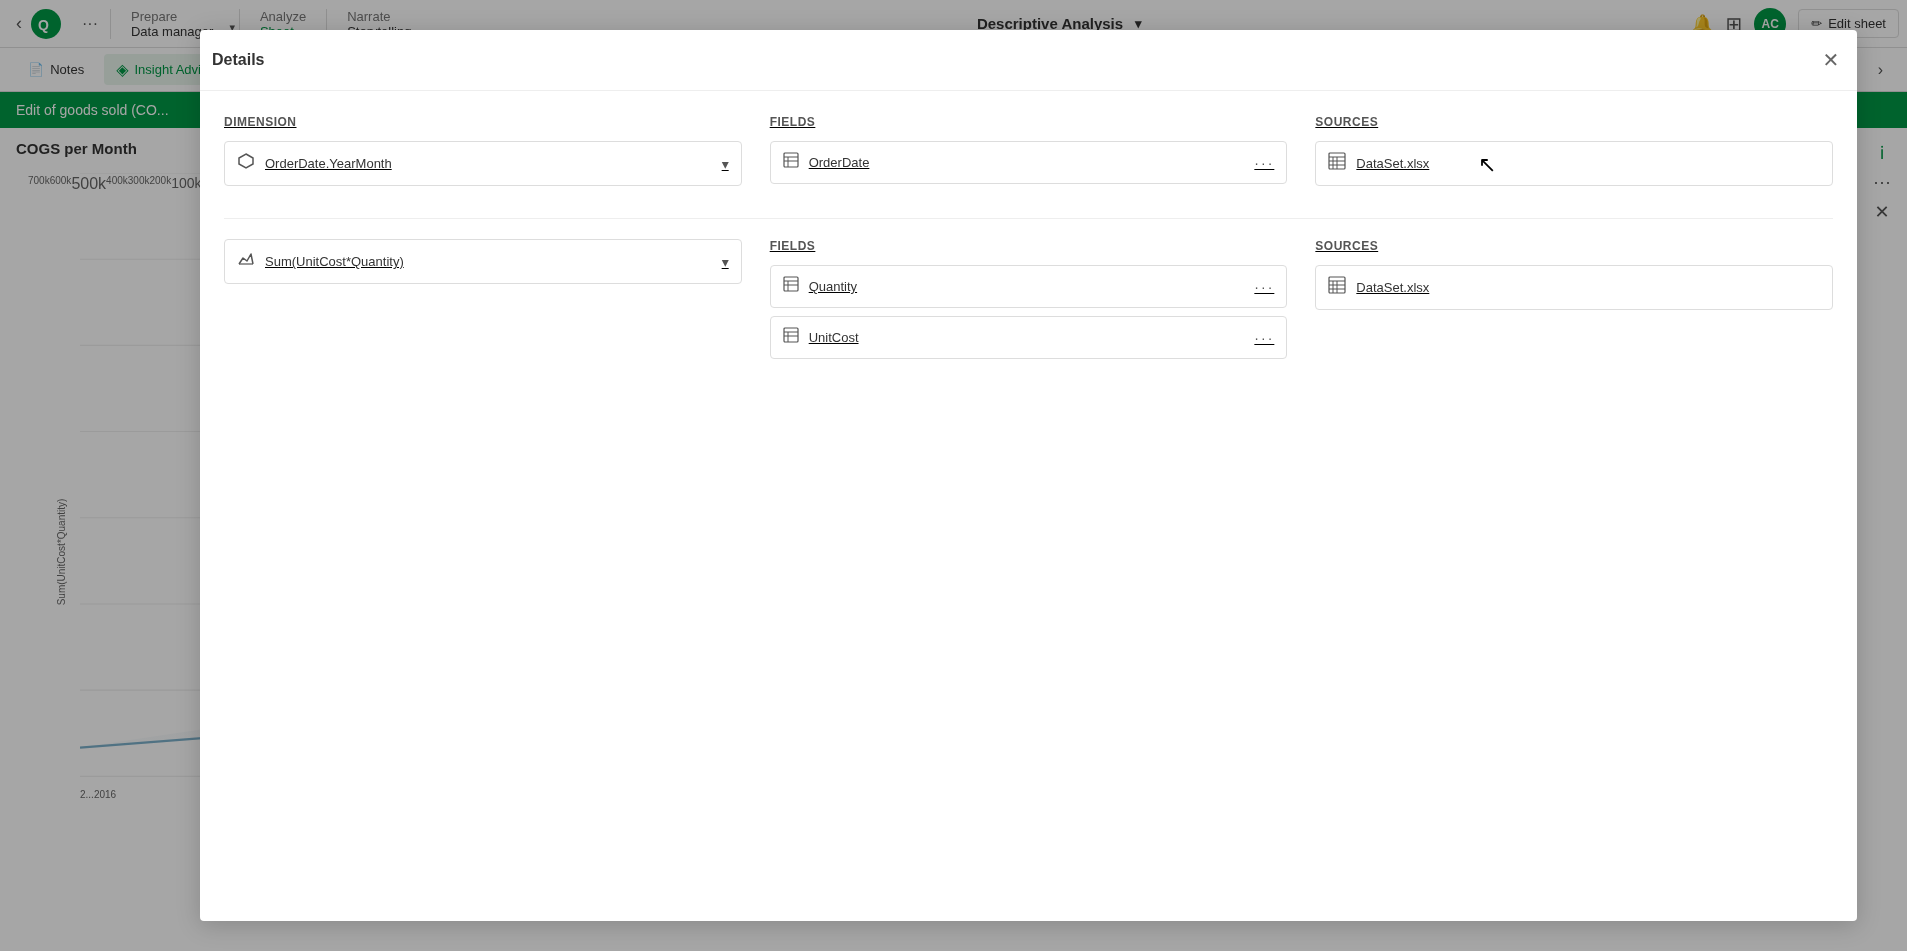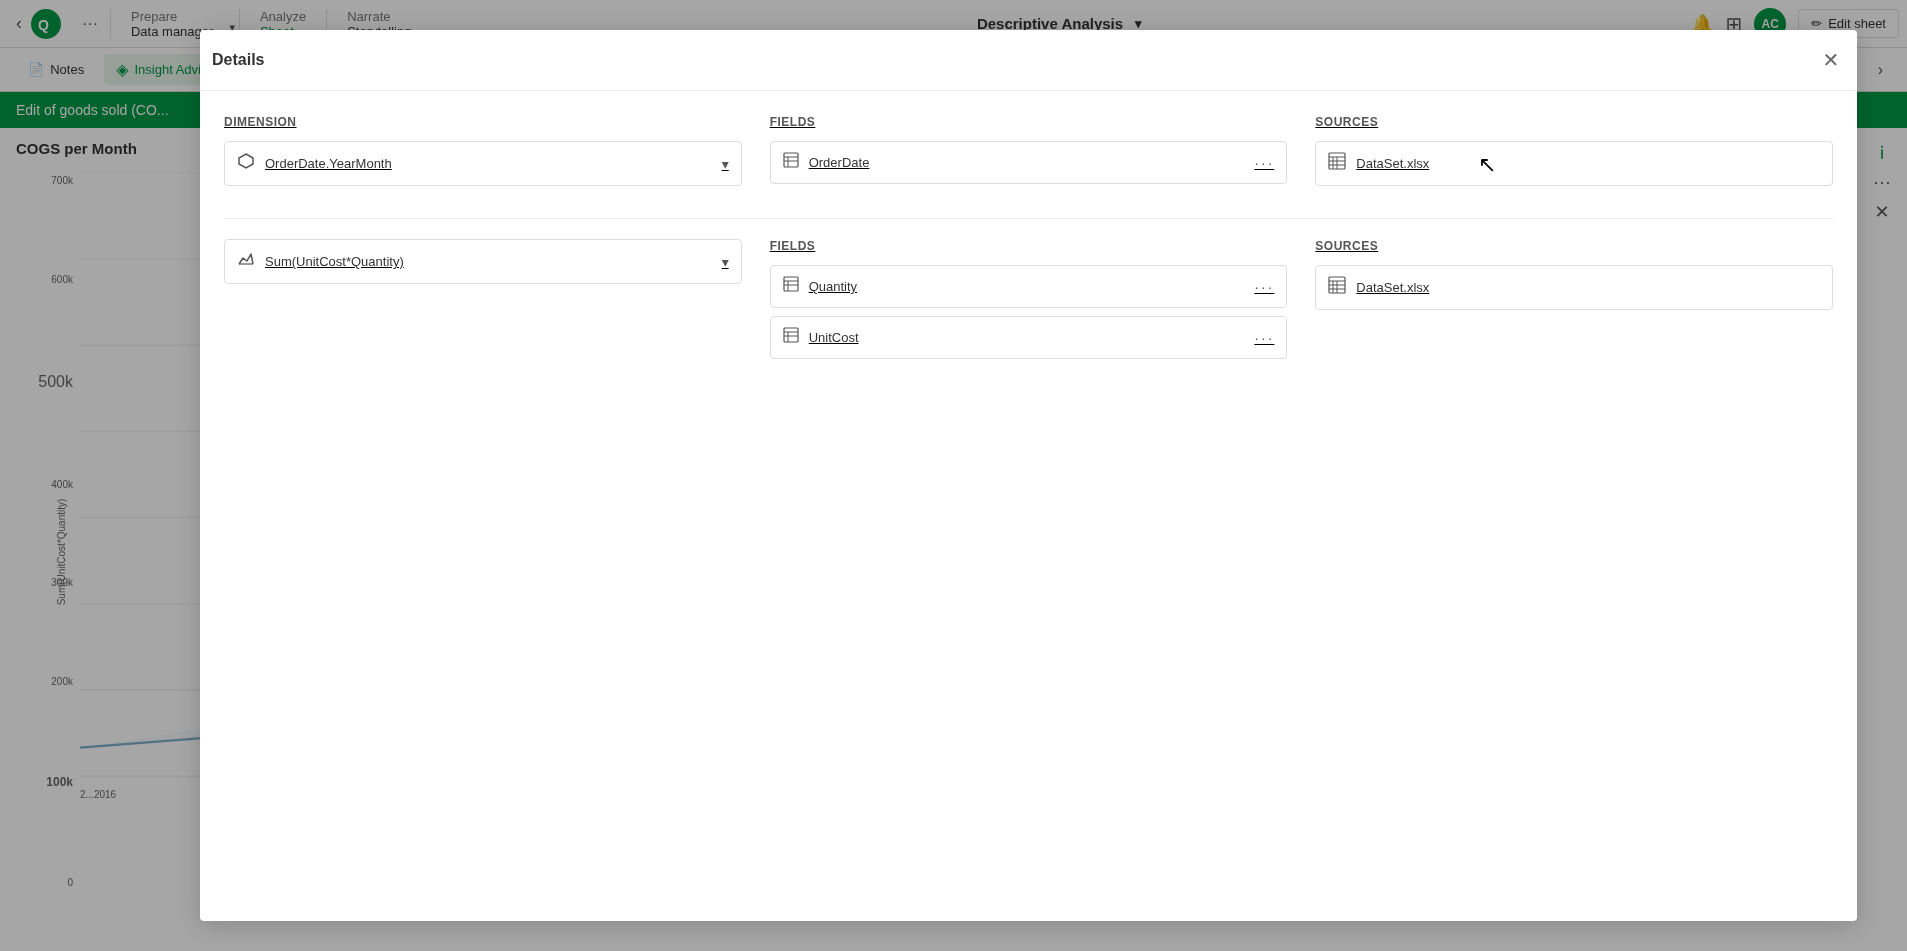--- a/index.html
+++ b/index.html
@@ -205,28 +205,28 @@
 <div class="green-banner">
   <span class="green-banner-text">Edit of goods sold (CO...</span>
 </div>
 
 <div class="chart-area">
   <div class="chart-title">COGS per Month</div>
   <div style="position:relative; padding: 8px 60px 50px 80px; height: calc(100% - 50px);">
     
     <div style="position:absolute;left:8px;top:50%;transform:translateY(-50%) rotate(-90deg);font-size:10px;color:#666;white-space:nowrap;">Sum(UnitCost*Quantity)</div>
     
-    <div style="position:absolute;left:28px;top:10px;bottom:50px;display:flex;flex-direction:column;justify-content:space-between;width:45px;text-align:right;">
+    <div style="position:absolute;left:28px;top:10px;bottom:50px;display:flex;flex-direction:row;justify-content:space-between;width:45px;text-align:right;">
       <span style="font-size:10px;color:#666;">700k</span>
       <span style="font-size:10px;color:#666;">600k</span>
       <span style="font-size:16px;color:#666;">500k</span>
       <span style="font-size:10px;color:#666;">400k</span>
       <span style="font-size:10px;color:#666;">300k</span>
       <span style="font-size:10px;color:#666;">200k</span>
-      <span style="font-size:12px;color:#666;font-weight:bold;">100k</span>
+      <span style="font-size:14px;color:#666;">100k</span>
       <span style="font-size:10px;color:#666;">0</span>
     </div>
     
     <svg viewBox="0 0 1500 550" preserveAspectRatio="none" style="width:100%;height:85%;">
 
       <line class="grid-line" x1="0" y1="0" x2="1500" y2="0"></line>
       <line class="grid-line" x1="0" y1="78" x2="1500" y2="78"></line>
       <line class="grid-line" x1="0" y1="156" x2="1500" y2="156"></line>
       <line class="grid-line" x1="0" y1="234" x2="1500" y2="234"></line>
       <line class="grid-line" x1="0" y1="312" x2="1500" y2="312"></line>

